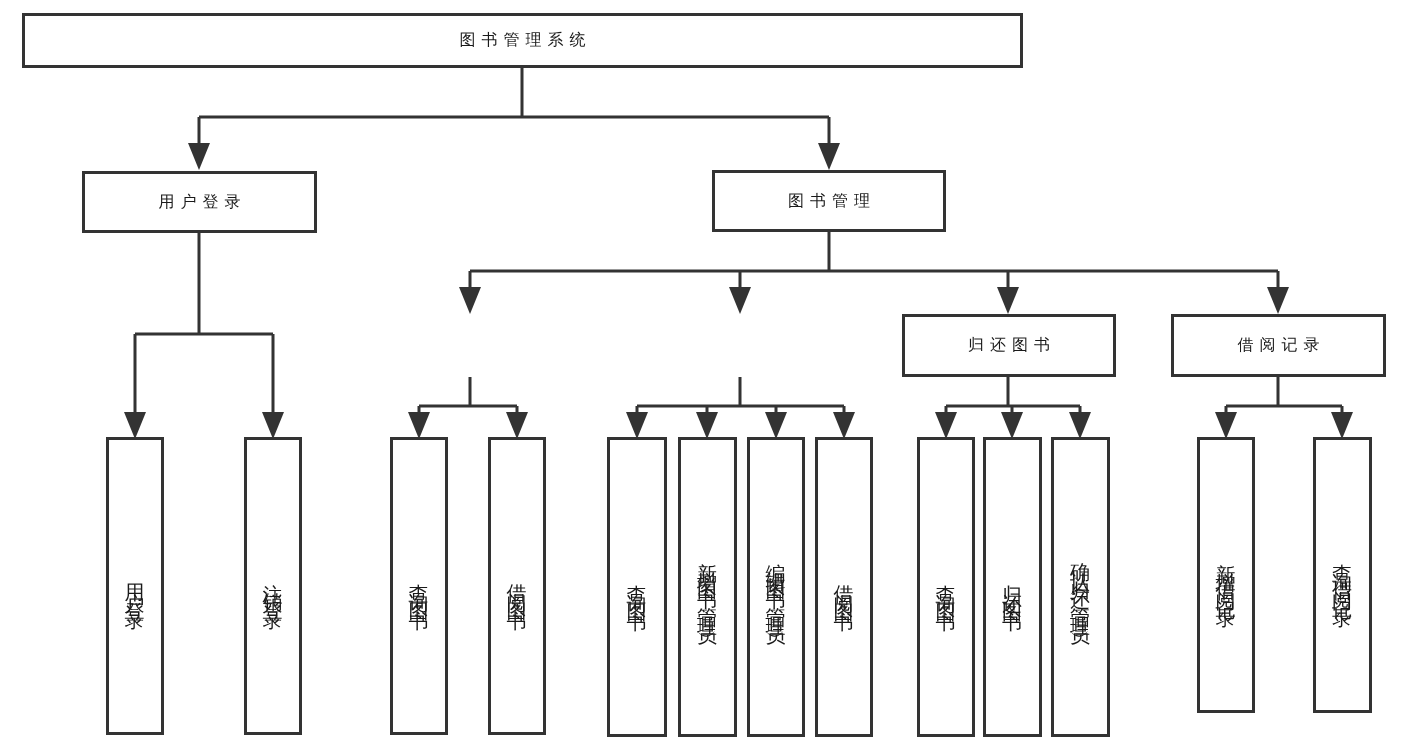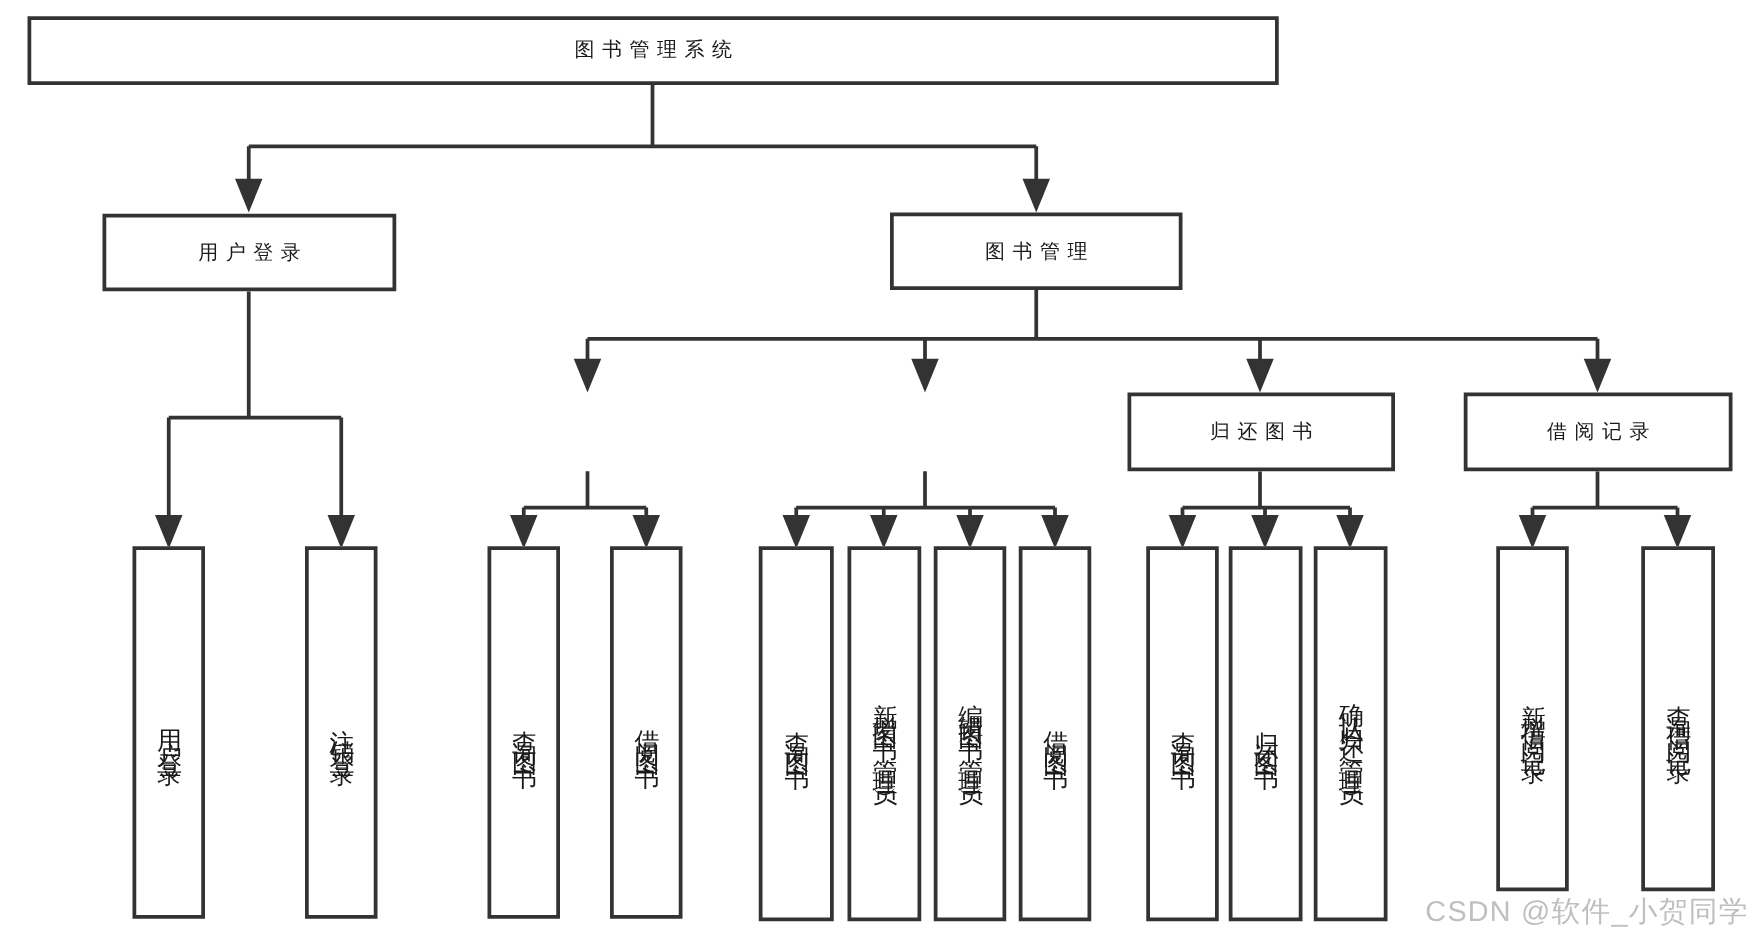--- a/index.html
+++ b/index.html
@@ -161,15 +161,14 @@
     <span>确认归还（管理员）</span>
   </div>
 
   <div class="box v" style="left:1197px;top:437px;width:58px;height:276px">
     <span>新增借阅记录</span>
   </div>
   <div class="box v" style="left:1313px;top:437px;width:59px;height:276px">
     <span>查询借阅记录</span>
   </div>
 
-  <div class="watermark">CSDN @软件_小贺同学</div>
 
 </div>
 
 </body></html>

